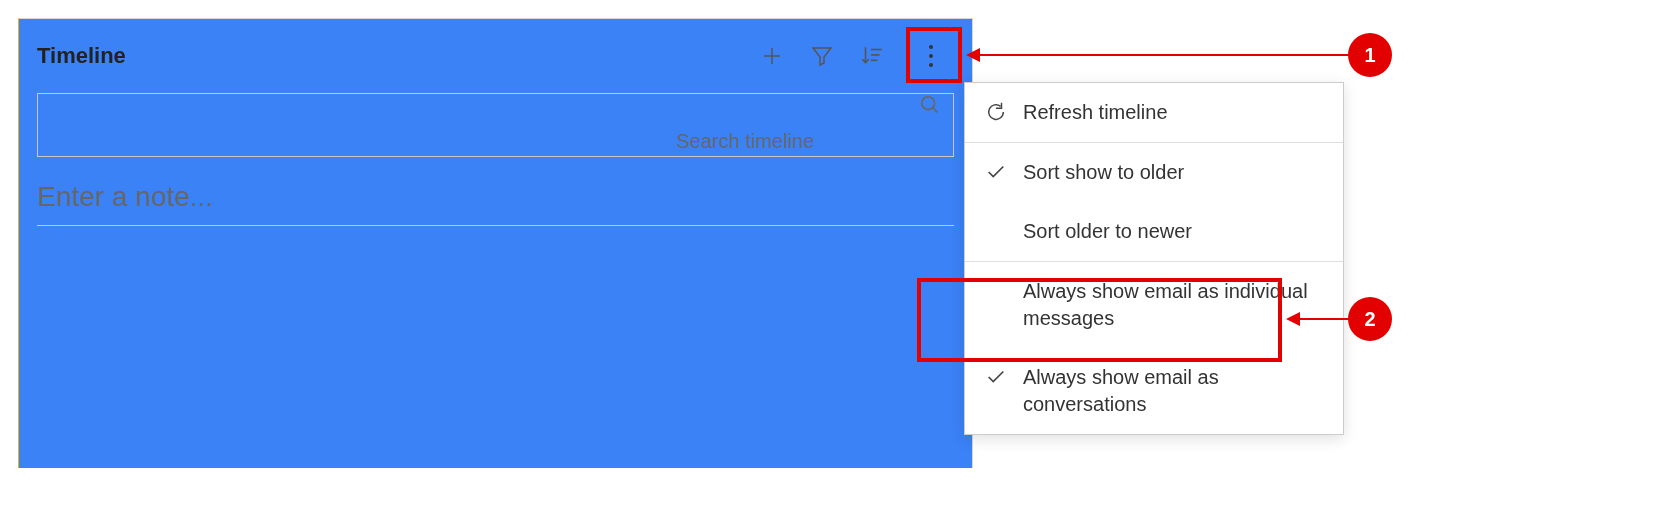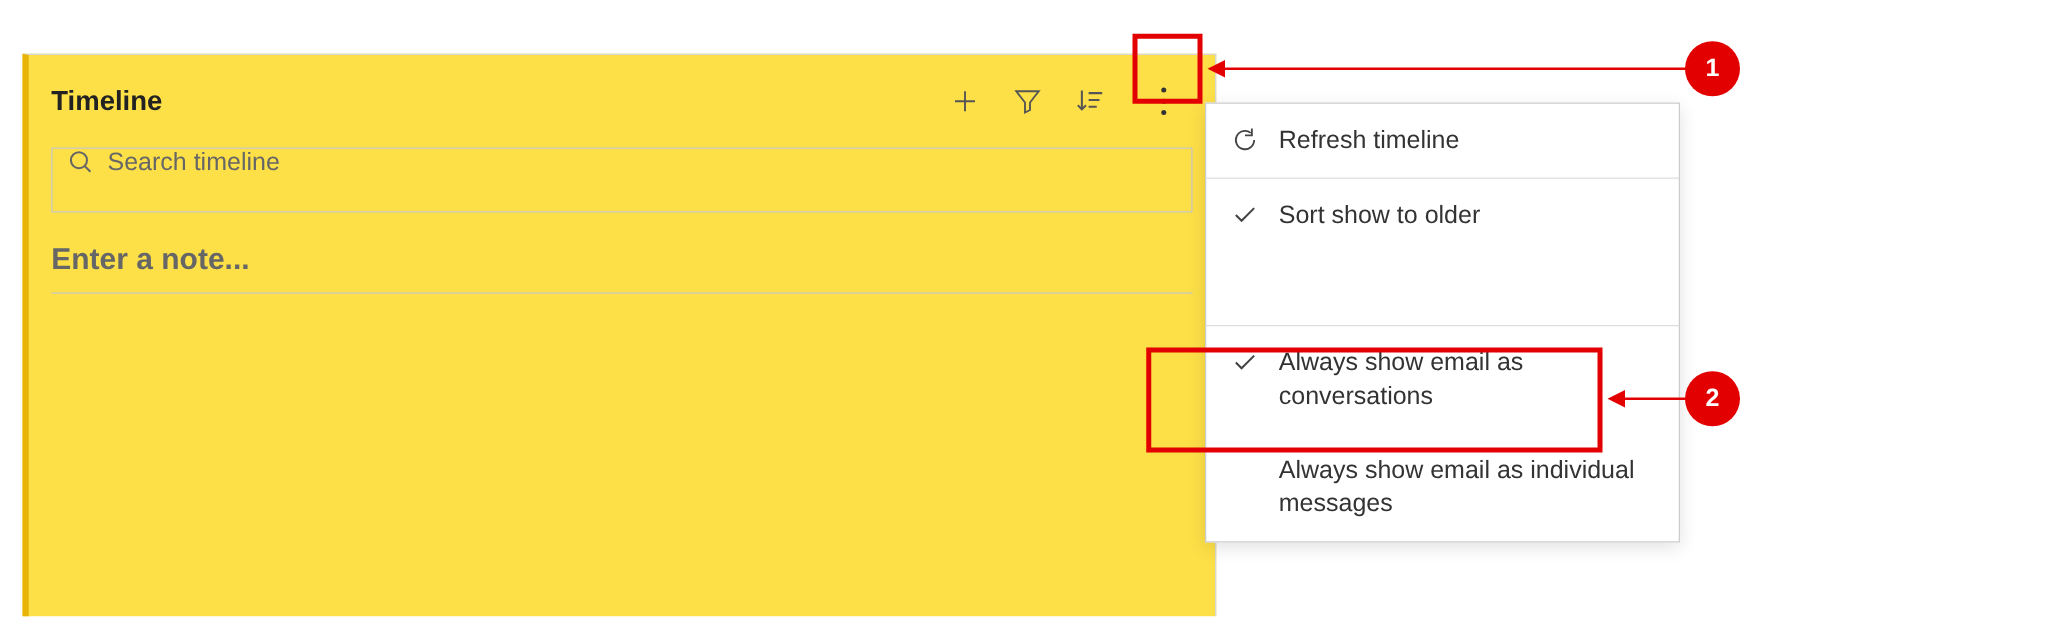--- a/index.html
+++ b/index.html
@@ -11,23 +11,22 @@
       height: 505px;
     }
     .panel {
       position: absolute;
       left: 18px;
       top: 18px;
       width: 955px;
       height: 450px;
       border: 1px solid #d6d6d6;
       border-bottom: none;
-      border-left: 5px solid #eab308;
-      background: #fde047;
-      margin-top: 25px;
+      border-left: 1px solid #eab308;
+      background: #3b82f6;
     }
     .panel-header {
       display: flex;
       align-items: center;
       justify-content: space-between;
       padding: 14px 18px 10px 18px;
     }
     .panel-title {
       font-size: 22px;
       font-weight: 600;
@@ -53,45 +52,45 @@
       display: flex;
       align-items: center;
       justify-content: center;
       cursor: pointer;
       color: #333;
     }
     .search-wrap {
       margin: 4px 18px 0 18px;
       border: 1px solid #c8c8c8;
       display: flex;
-      align-items: flex-start;
-      height: 52px;
+      align-items: flex-end;
+      height: 64px;
       padding: 0 12px;
       gap: 10px;
+      flex-direction: column;
     }
     .search-input {
       border: none;
       outline: none;
       flex: 1;
       font-size: 20px;
       color: #333;
       background: transparent;
     }
     .search-input::placeholder { color: #666; }
     .note-input {
       margin: 18px 18px 0 18px;
       border: none;
       border-bottom: 1px solid #c8c8c8;
       width: calc(100% - 36px);
-      font-size: 24px;
+      font-size: 28px;
       padding: 6px 0 12px 0;
       color: #333;
       outline: none;
       background: transparent;
-      font-weight: bold;
     }
     .note-input::placeholder { color: #666; }
 
     .dropdown {
       position: absolute;
       left: 964px;
       top: 82px;
       width: 380px;
       background: #fff;
       border: 1px solid #ccc;
@@ -230,34 +229,35 @@
     <div class="menu-item">
       <span class="icon-slot">
         <svg width="22" height="22" viewBox="0 0 24 24" fill="none" stroke="currentColor" stroke-width="1.8">
             <polyline points="4 12 9 17 20 6"></polyline>
           </svg>
       </span>
       <span class="label">Sort show to older</span>
     </div>
     <div class="menu-item">
       <span class="icon-slot"></span>
+      <span class="label">Sort older to newer</span>
     </div>
   </div>
   <div class="dropdown-section">
+    <div class="menu-item">
+      <span class="icon-slot"></span>
+      <span class="label">Always show email as individual messages</span>
+    </div>
     <div class="menu-item">
       <span class="icon-slot">
         <svg width="22" height="22" viewBox="0 0 24 24" fill="none" stroke="currentColor" stroke-width="1.8">
             <polyline points="4 12 9 17 20 6"></polyline>
           </svg>
       </span>
       <span class="label">Always show email as conversations</span>
-    </div>
-    <div class="menu-item">
-      <span class="icon-slot"></span>
-      <span class="label">Always show email as individual messages</span>
     </div>
   </div>
 </div>
 
 <div class="red-box-1"></div>
 <div class="arrow-head-left" style="left:966px; top:48px;"></div>
 <div class="arrow-line" style="left:980px; top:54px; width:370px;"></div>
 <div class="callout-circle" style="left:1348px; top:33px;">
     <span>1</span>
   </div>

